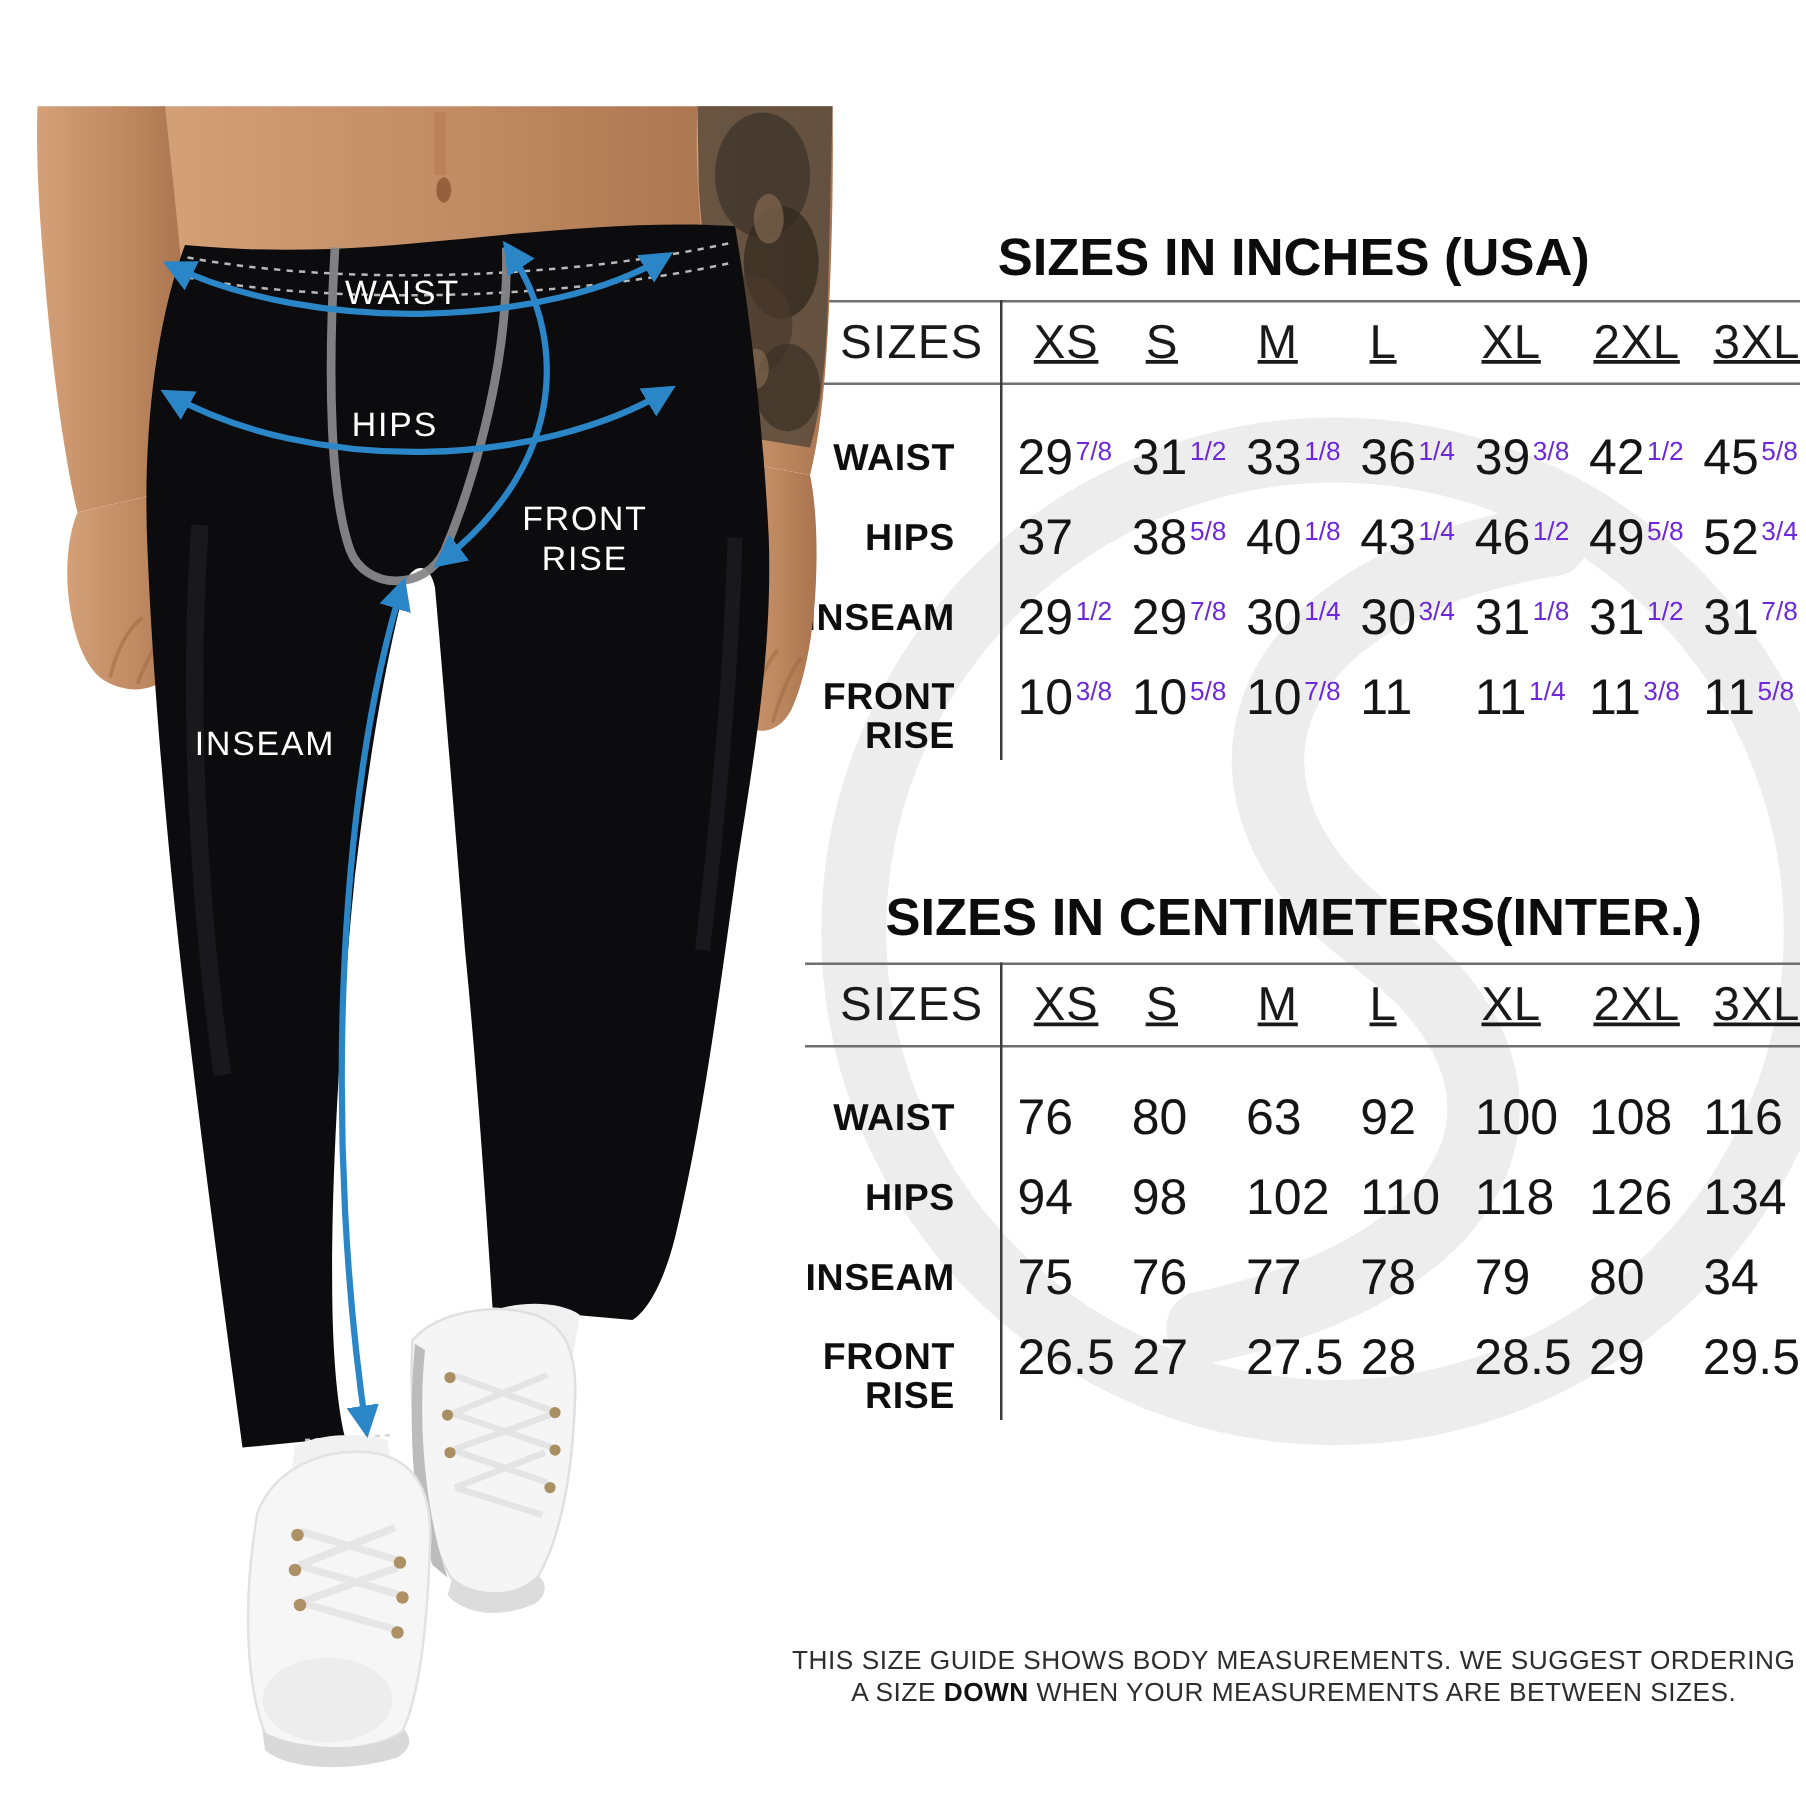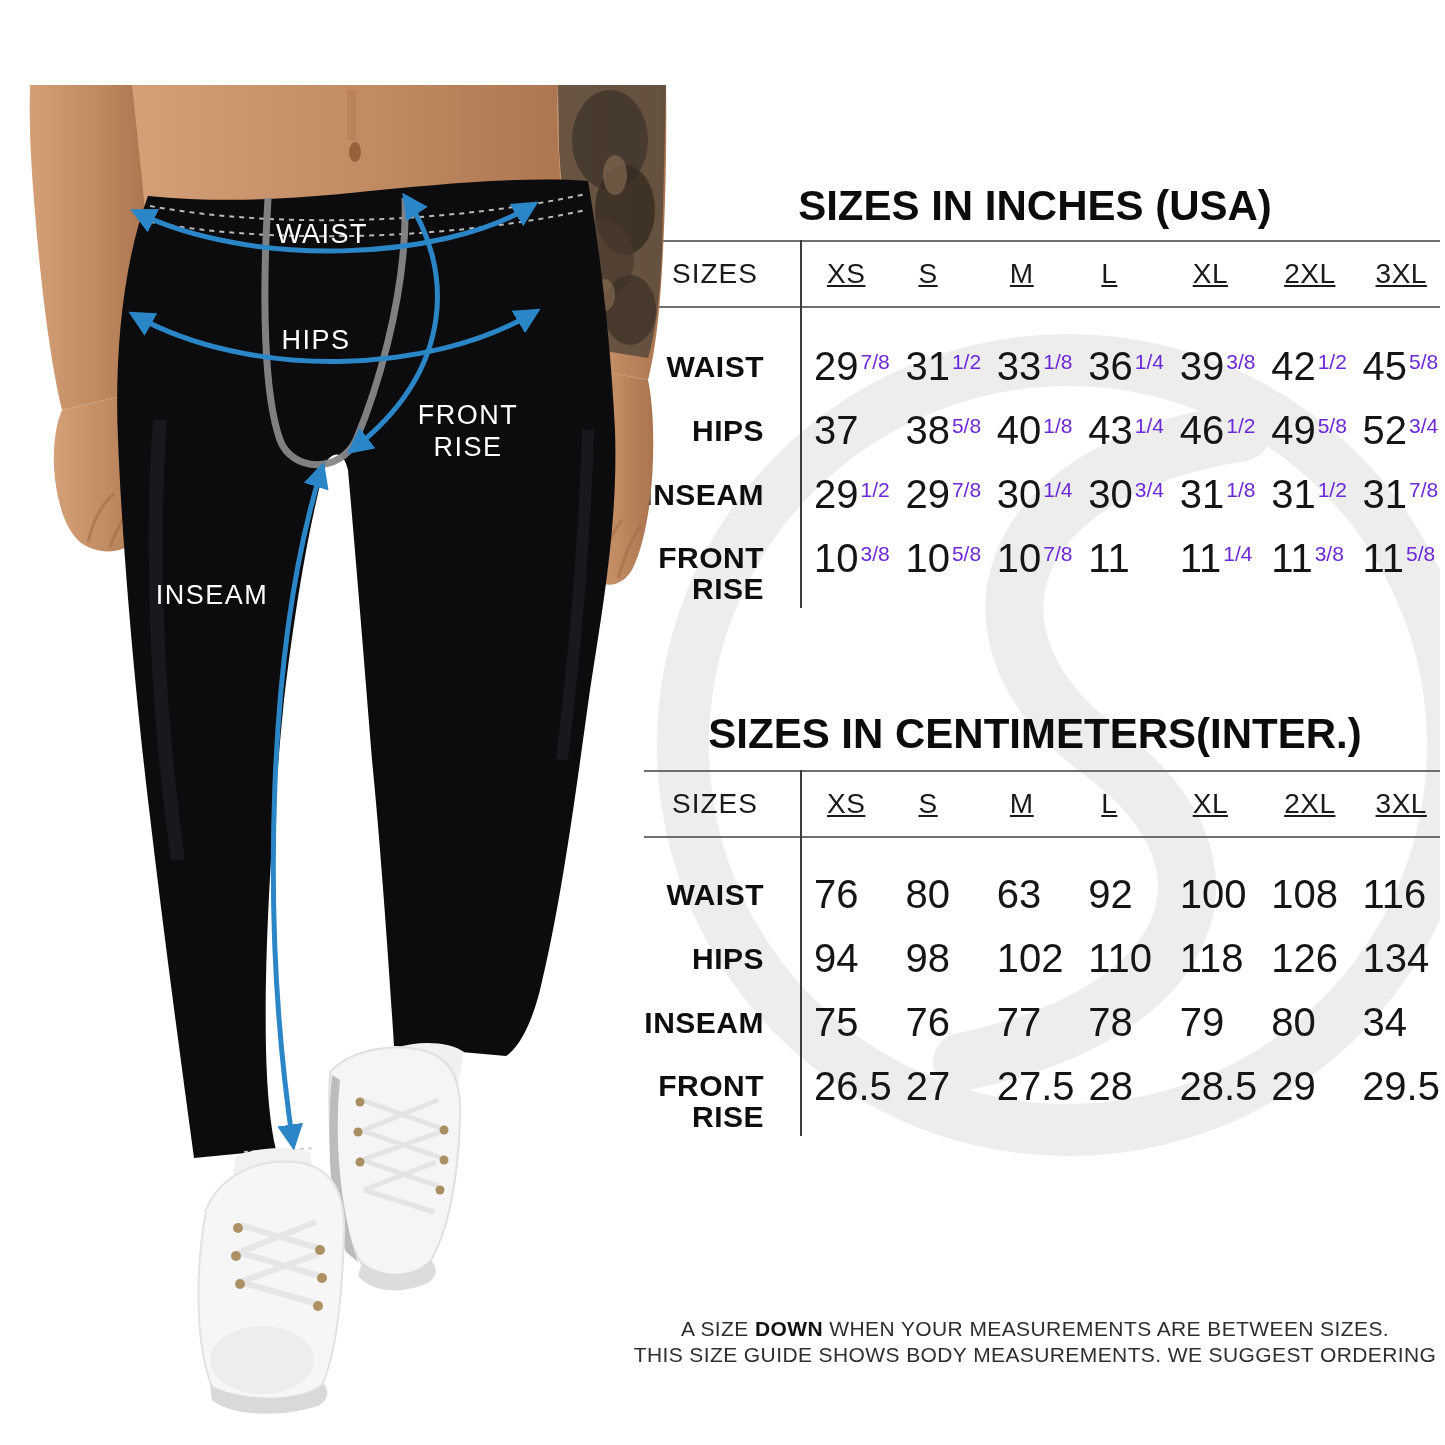--- a/index.html
+++ b/index.html
@@ -25,21 +25,21 @@
              letter-spacing:0;color:#0c0c0c;margin:0;}
   .t1-title{top:182px;}
   .t2-title{top:710px;}
 
   .rule{left:14px;right:0;height:2px;background:#6f6f6f;}
   .r1a{top:240px;} .r1b{top:306px;} .r2a{top:770px;} .r2b{top:836px;}
   .vdiv{width:2px;background:#3c3c3c;left:170px;}
   .vdiv1{top:240px;height:368px;} .vdiv2{top:770px;height:366px;}
 
   .thead{left:0;width:810px;height:62px;display:grid;grid-template-columns:170px repeat(7,1fr);
-         align-items:center;font-size:28px;color:#1a1a1a;}
+         align-items:center;font-size:38px;color:#1a1a1a;}
   .t1h{top:243px;} .t2h{top:773px;}
   .hsizes{padding-left:42px;letter-spacing:1px;}
   .hcell{padding-left:27px;letter-spacing:0.5px;text-decoration:underline;}
 
   .trows{left:0;width:810px;}
   .t1rows{top:334px;} .t2rows{top:862px;}
   .trow{display:grid;grid-template-columns:170px repeat(7,1fr);height:64px;align-items:center;}
   .tlabel{text-align:right;padding-right:36px;font-size:30px;font-weight:800;color:#0e0e0e;
           line-height:31px;letter-spacing:0.5px;}
   .tlabel.two-line{transform:translateY(15px);}
@@ -262,18 +262,18 @@
           <div class="tcell"><span class="int">27</span></div>
           <div class="tcell"><span class="int">27.5</span></div>
           <div class="tcell"><span class="int">28</span></div>
           <div class="tcell"><span class="int">28.5</span></div>
           <div class="tcell"><span class="int">29</span></div>
           <div class="tcell"><span class="int">29.5</span></div>
         </div>
       </div>
 
     <div class="foot">
+      <div>THIS SIZE GUIDE SHOWS BODY MEASUREMENTS. WE SUGGEST ORDERING</div>
       <div><span>A SIZE </span><b>DOWN</b><span> WHEN YOUR MEASUREMENTS ARE BETWEEN SIZES.</span></div>
-      <div>THIS SIZE GUIDE SHOWS BODY MEASUREMENTS. WE SUGGEST ORDERING</div>
     </div>
   </div>
 
 </div>
 
 </body></html>

